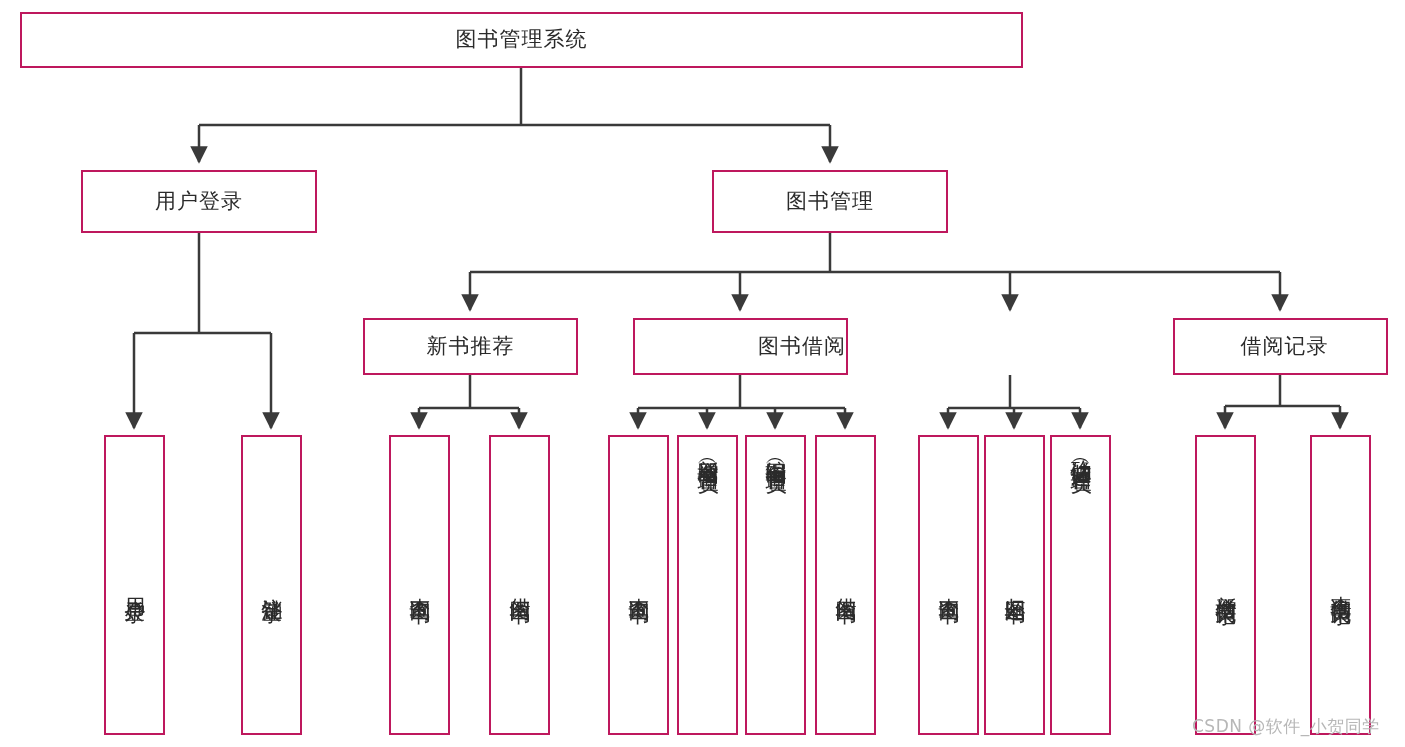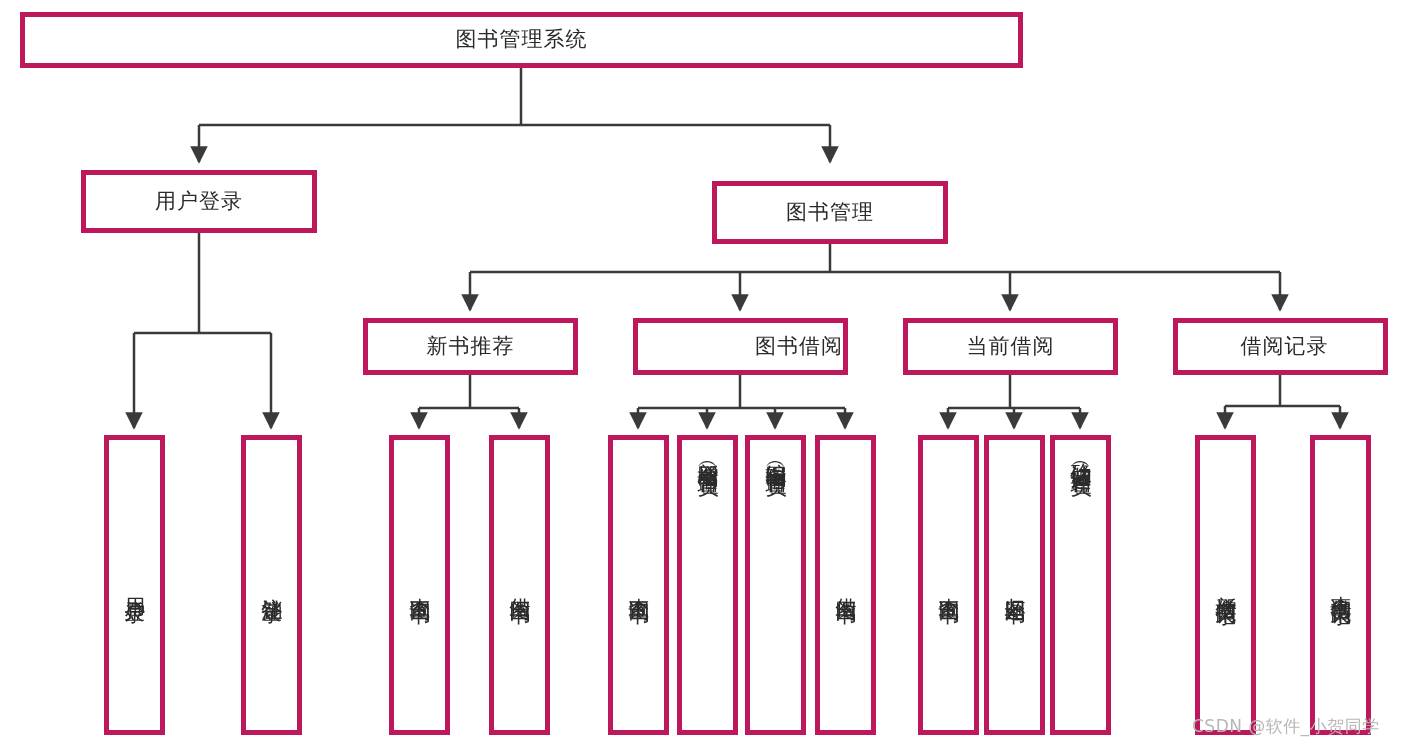--- a/index.html
+++ b/index.html
@@ -21,21 +21,21 @@
     position: absolute;
     left: 0;
     top: 0;
     width: 1405px;
     height: 747px;
     pointer-events: none;
   }
   .node {
     position: absolute;
     box-sizing: border-box;
-    border: 5px solid #be185d;
+    border: 2px solid #be185d;
     background: #ffffff;
     display: flex;
     align-items: center;
     justify-content: center;
     color: #2b2b2b;
   }
   .node-h .label {
     font-size: 21px;
     letter-spacing: 1px;
     line-height: 1.1;
@@ -124,32 +124,29 @@
     </g>
   </svg>
 
   <div class="node node-h" style="left:20px; top:12px; width:1003px; height:56px;">
     <span class="label">图书管理系统</span>
   </div>
 
   <div class="node node-h" style="left:81px; top:170px; width:236px; height:63px;">
     <span class="label">用户登录</span>
   </div>
-  <div class="node node-h" style="left:712px; top:181px; width:236px; height:63px;">
+  <div class="node node-h" style="left:712px; top:170px; width:236px; height:63px;">
     <span class="label">图书管理</span>
   </div>
 
   <div class="node node-h" style="left:363px; top:318px; width:215px; height:57px;">
     <span class="label">新书推荐</span>
   </div>
   <div class="node node-h" style="left:633px; top:318px; width:215px; height:57px;justify-content:flex-end;">
     <span class="label">图书借阅</span>
-  </div>
-  <div class="node node-h" style="left:903px; top:318px; width:215px; height:57px;">
-    <span class="label">当前借阅</span>
   </div>
   <div class="node node-h" style="left:1173px; top:318px; width:215px; height:57px;padding-left:8px;">
     <span class="label">借阅记录</span>
   </div>
 
   <div class="node node-v center" style="left:104px; top:435px; width:61px; height:300px;">
     <span class="label">用户登录</span>
   </div>
   <div class="node node-v center" style="left:241px; top:435px; width:61px; height:300px;">
     <span class="label">注销登录</span>

